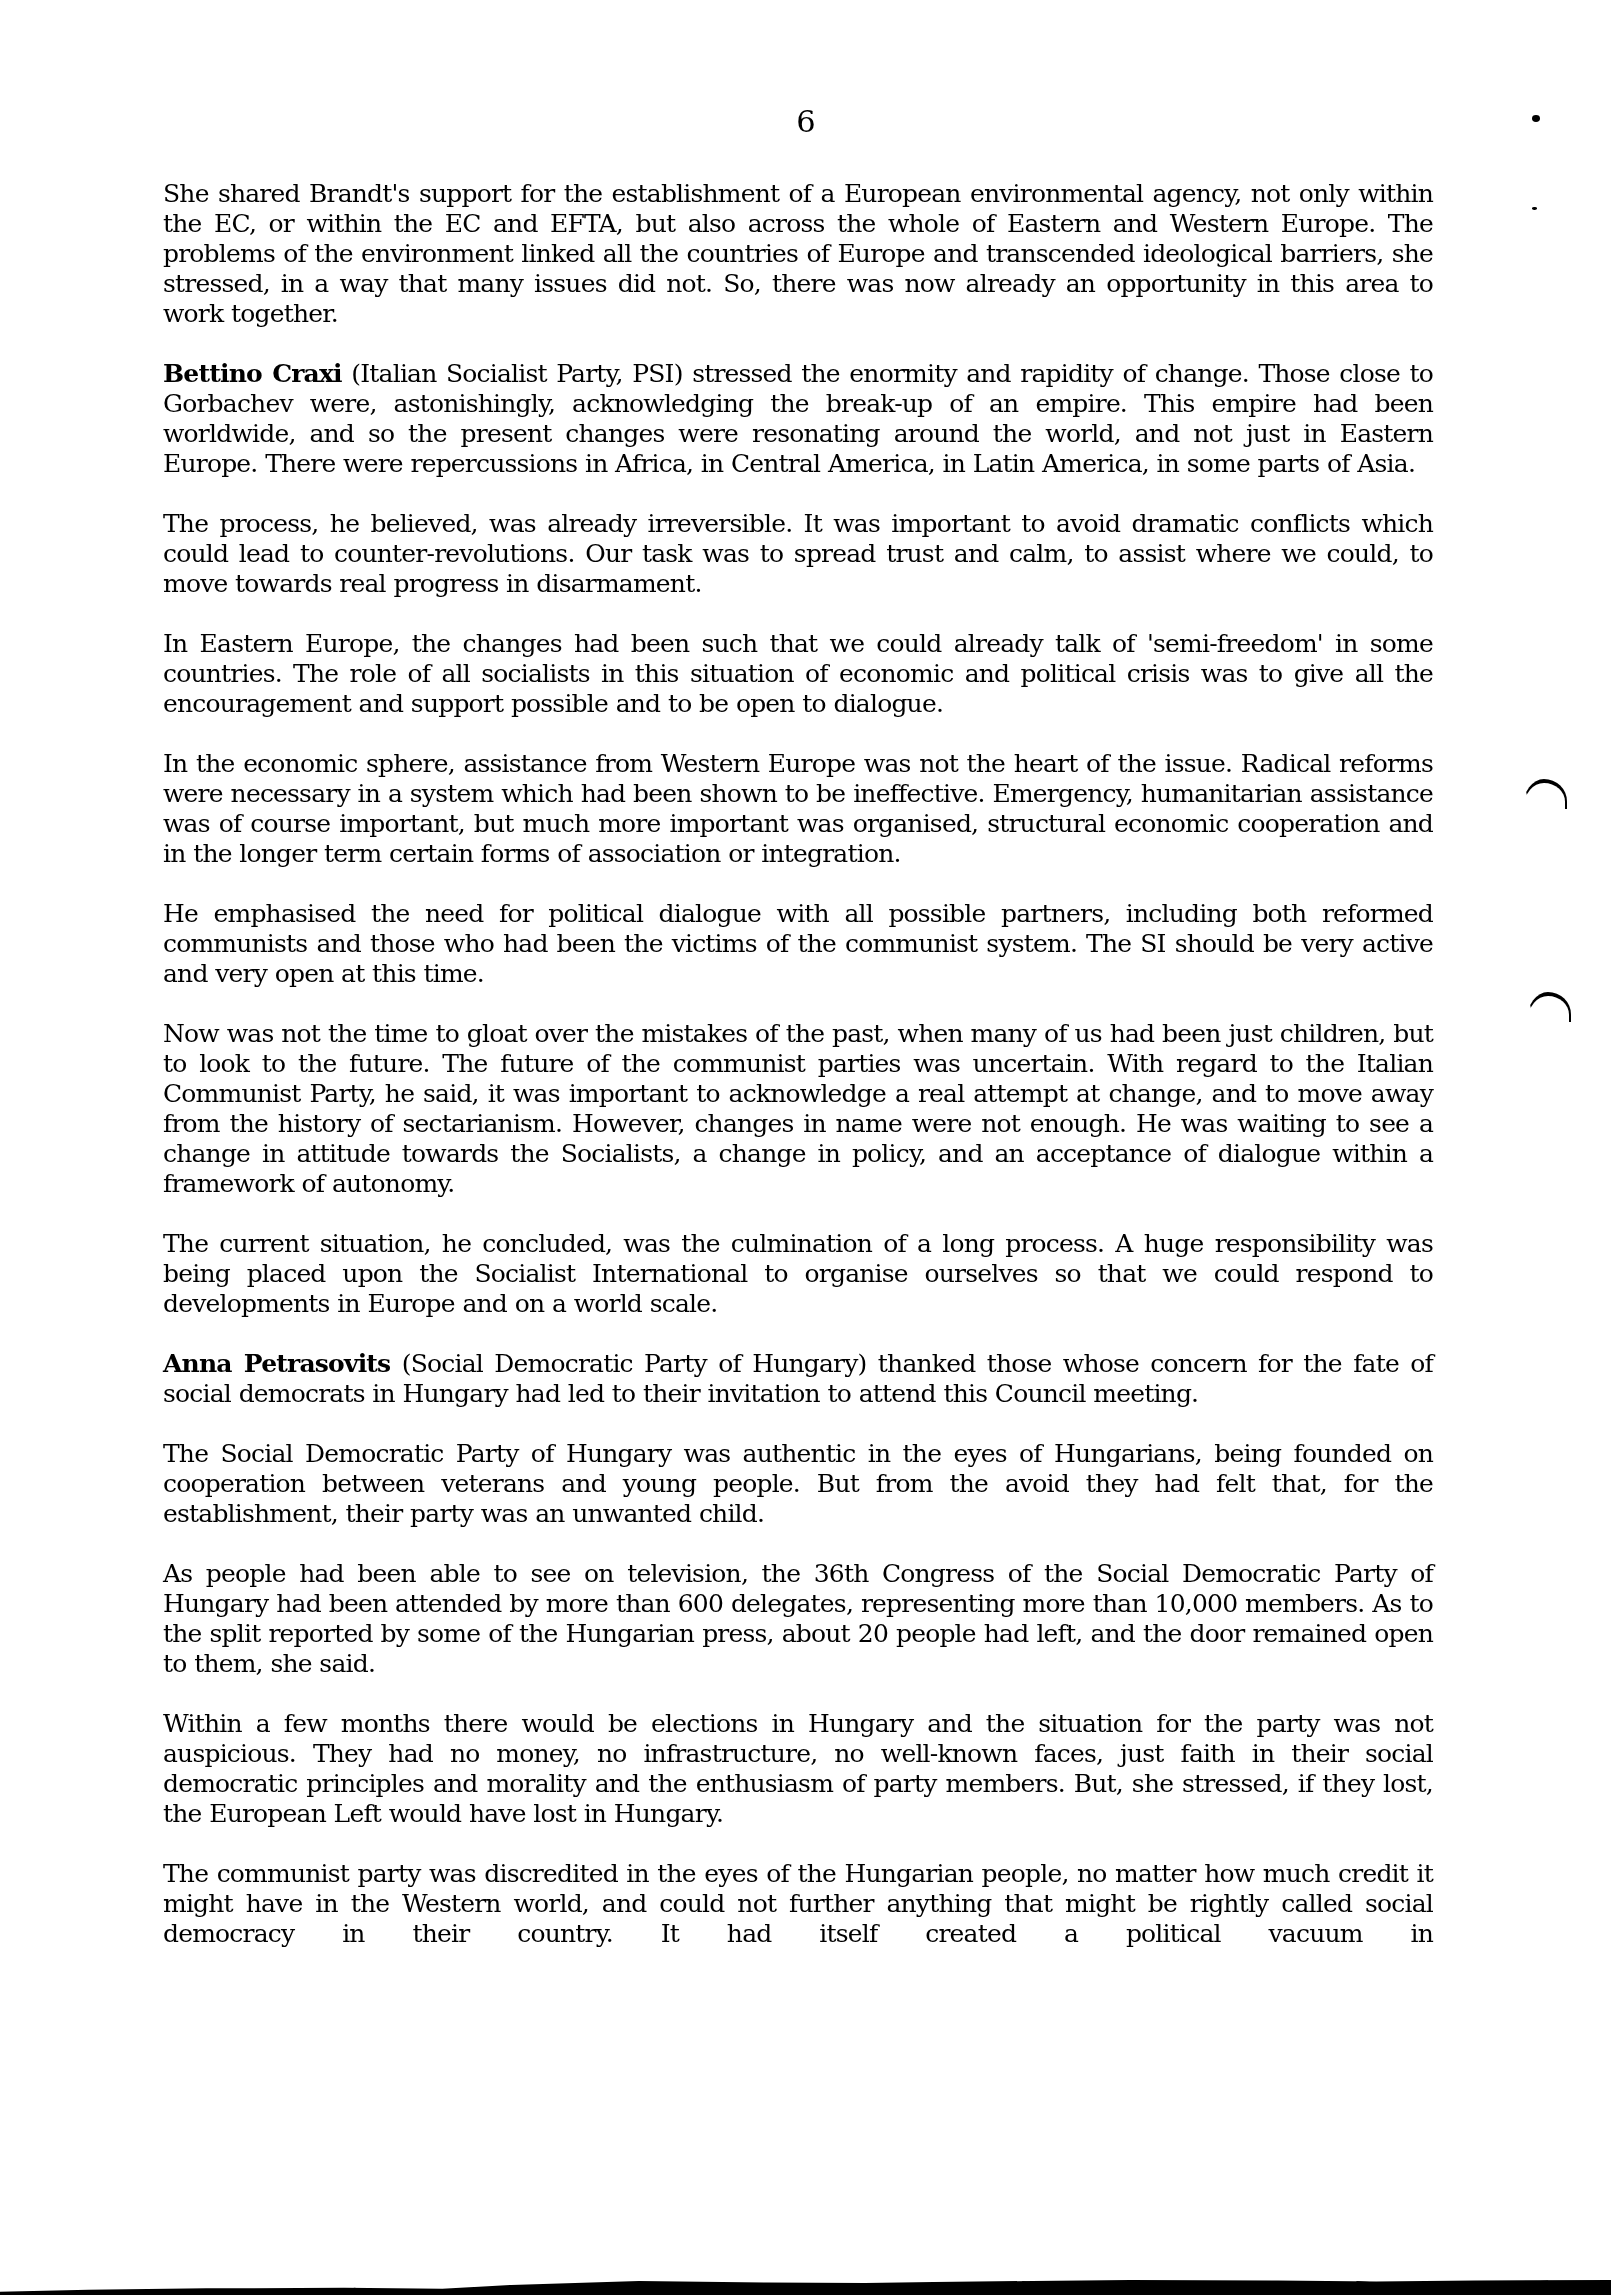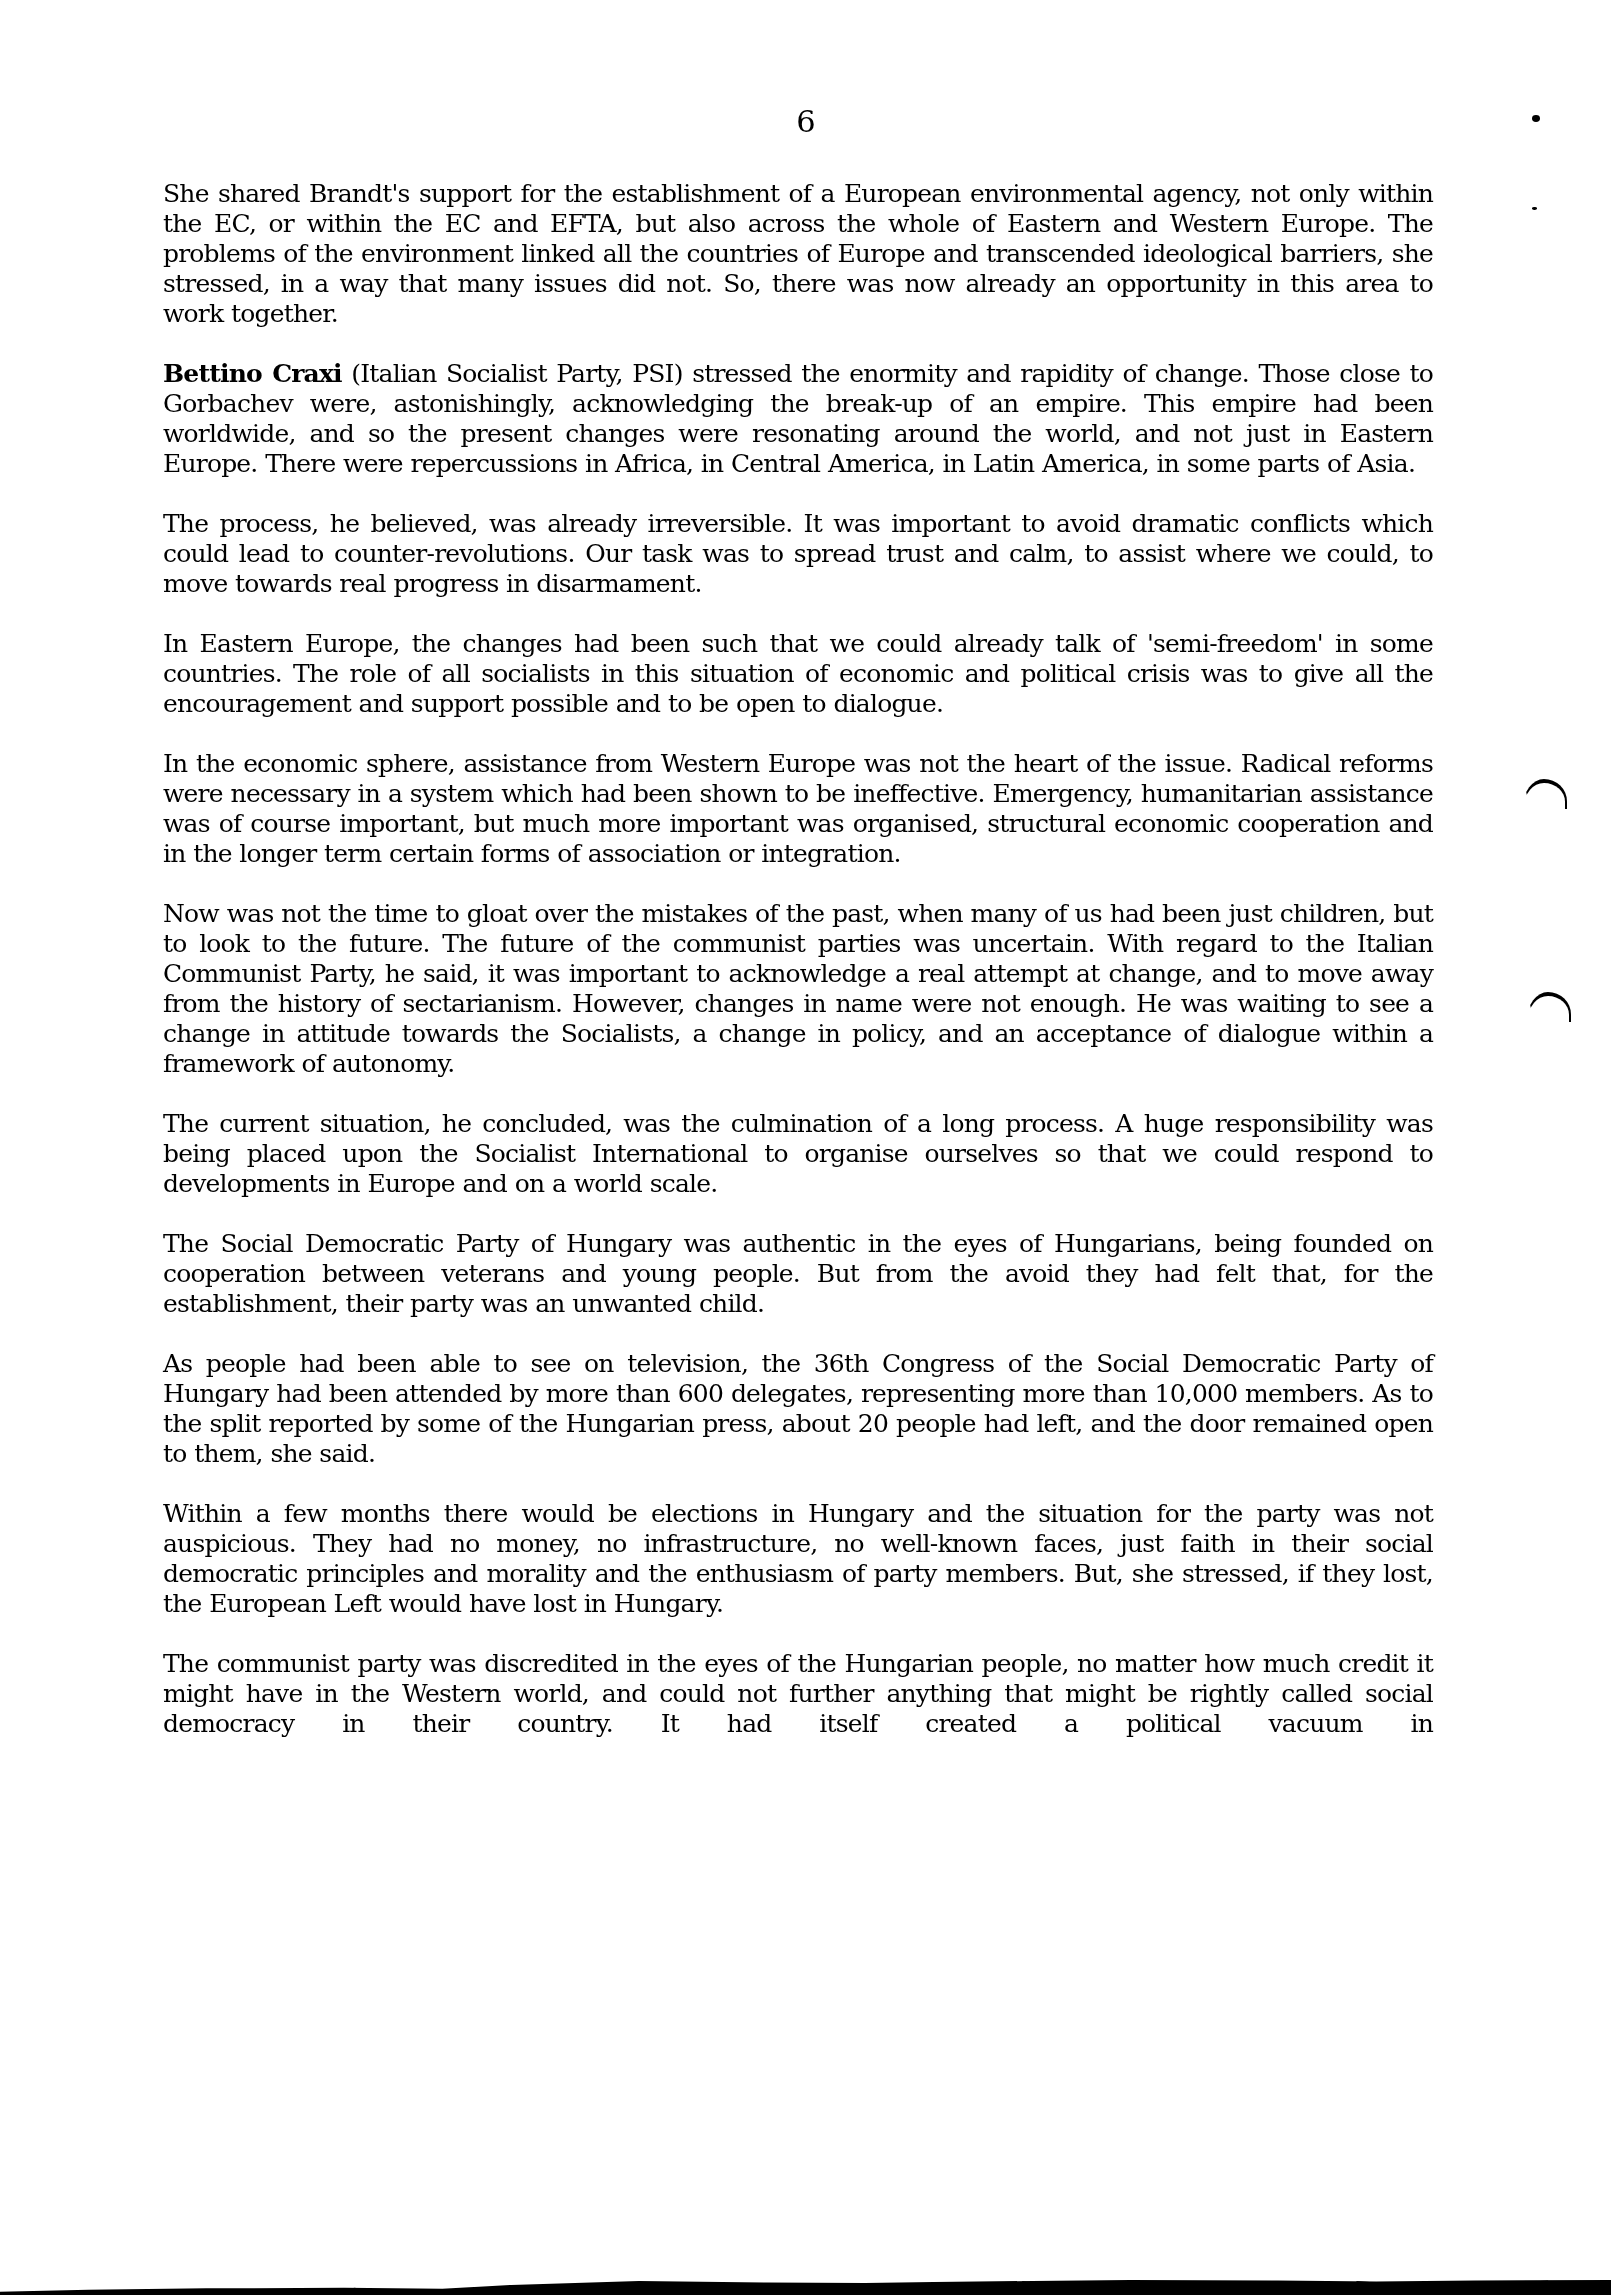--- a/index.html
+++ b/index.html
@@ -69,25 +69,27 @@
   <p class="para"><span>She shared Brandt's support for the establishment of a European environmental agency, not only within the EC, or within the EC and EFTA, but also across the whole of Eastern and Western Europe. The problems of the environment linked all the countries of Europe and transcended ideological barriers, she stressed, in a way that many issues did not.  So, there was now already an opportunity in this area to work together.</span></p>
 
   <p class="para"><span class="speaker">Bettino Craxi</span><span> (Italian Socialist Party, PSI) stressed the enormity and rapidity of change. Those close to Gorbachev were, astonishingly, acknowledging the break-up of an empire. This empire had been worldwide, and so the present changes were resonating around the world, and not just in Eastern Europe.  There were repercussions in Africa, in Central America, in Latin America, in some parts of Asia.</span></p>
 
   <p class="para"><span>The process, he believed, was already irreversible. It was important to avoid dramatic conflicts which could lead to counter-revolutions. Our task was to spread trust and calm, to assist where we could, to move towards real progress in disarmament.</span></p>
 
   <p class="para"><span>In Eastern Europe, the changes had been such that we could already talk of 'semi-freedom' in some countries. The role of all socialists in this situation of economic and political crisis was to give all the encouragement and support possible and to be open to dialogue.</span></p>
 
   <p class="para"><span>In the economic sphere, assistance from Western Europe was not the heart of the issue. Radical reforms were necessary in a system which had been shown to be ineffective. Emergency, humanitarian assistance was of course important, but much more important was organised, structural economic cooperation and in the longer term certain forms of association or integration.</span></p>
 
+  <p class="para"><span>He emphasised the need for political dialogue with all possible partners, including both reformed communists and those who had been the victims of the communist system. The SI should be very active and very open at this time.</span></p>
 
   <p class="para"><span>Now was not the time to gloat over the mistakes of the past, when many of us had been just children, but to look to the future.  The future of the communist parties was uncertain.  With regard to the Italian Communist Party, he said, it was important to acknowledge a real attempt at change, and to move away from the history of sectarianism. However, changes in name were not enough.  He was waiting to see a change in attitude towards the Socialists, a change in policy, and an acceptance of dialogue within a framework of autonomy.</span></p>
 
   <p class="para"><span>The current situation, he concluded, was the culmination of a long process. A huge responsibility was being placed upon the Socialist International to organise ourselves so that we could respond to developments in Europe and on a world scale.</span></p>
 
+  <p class="para"><span class="speaker">Anna Petrasovits</span><span> (Social Democratic Party of Hungary) thanked those whose concern for the fate of social democrats in Hungary had led to their invitation to attend this Council meeting.</span></p>
 
 
   <p class="para"><span>The Social Democratic Party of Hungary was authentic in the eyes of Hungarians, being founded on cooperation between veterans and young people. But from the avoid they had felt that, for the establishment, their party was an unwanted child.</span></p>
 
   <p class="para"><span>As people had been able to see on television, the 36th Congress of the Social Democratic Party of Hungary had been attended by more than 600 delegates, representing more than 10,000 members.  As to the split reported by some of the Hungarian press, about 20 people had left, and the door remained open to them, she said.</span></p>
 
   <p class="para"><span>Within a few months there would be elections in Hungary and the situation for the party was not auspicious. They had no money, no infrastructure, no well-known faces, just faith in their social democratic principles and morality and the enthusiasm of party members.  But, she stressed, if they lost, the European Left would have lost in Hungary.</span></p>
 
   <p class="para" style="text-align-last: justify;"><span>The communist party was discredited in the eyes of the Hungarian people, no matter how much credit it might have in the Western world, and could not further anything that might be rightly called social democracy in their country. It had itself created a political vacuum in</span></p>
 </div>

